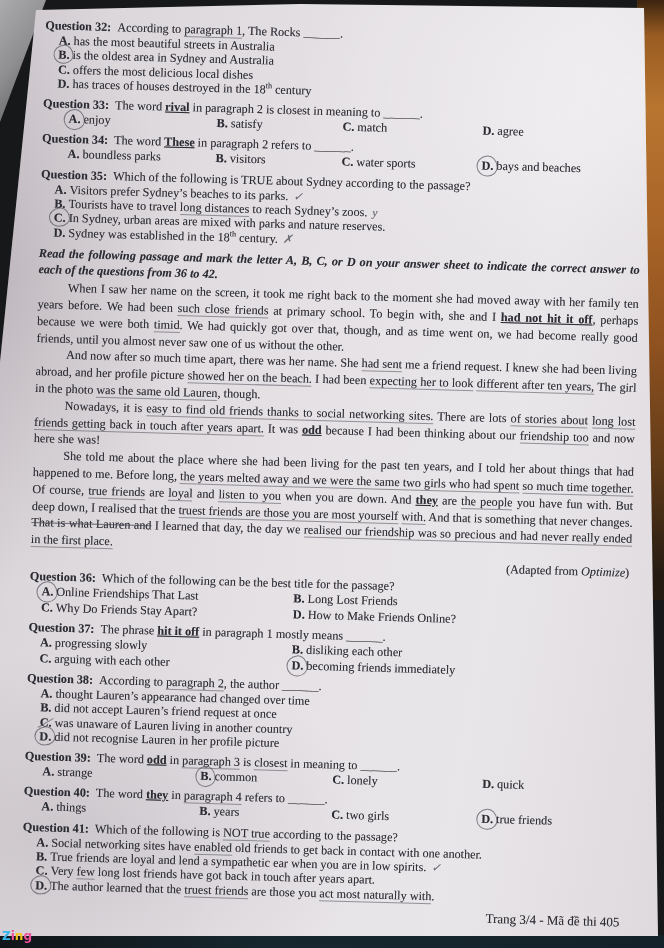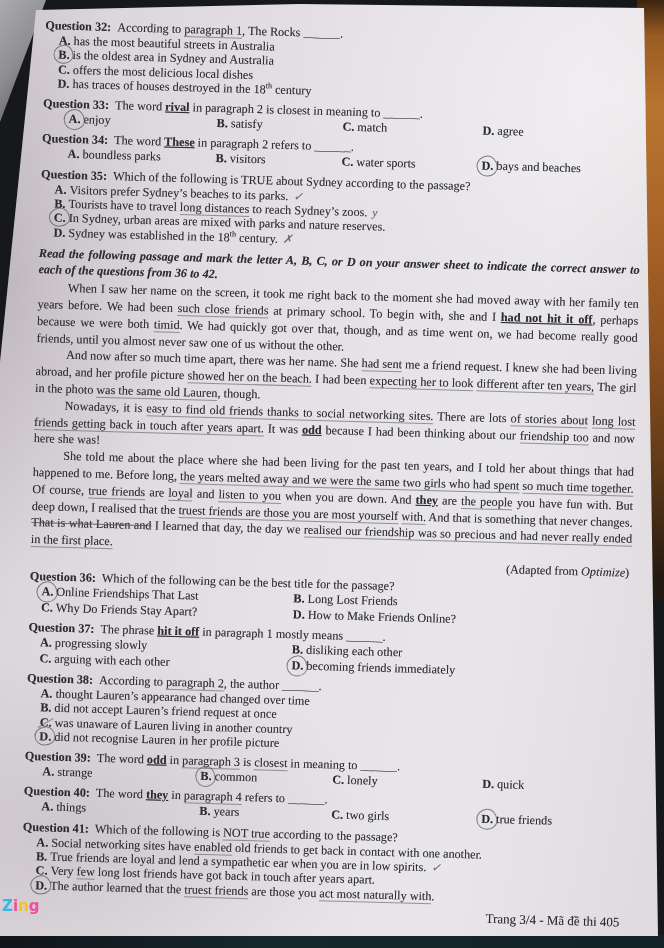--- a/index.html
+++ b/index.html
@@ -51,22 +51,22 @@
   .passage p{margin:0;text-indent:30px;text-align:justify;line-height:16.8px;}
   .credit{text-align:right;margin-top:1px;line-height:15px;padding-right:2px;}
   .footer{text-align:right;margin-top:6px;font-size:13px;line-height:16px;padding-right:2px;}
   
   b{font-weight:bold;}
   .pu{text-decoration:underline;}
   .hl{border-bottom:1.4px solid rgba(88,88,100,.6);}
   .st{text-decoration:line-through;text-decoration-color:rgba(88,88,100,.65);}
   sup{font-size:8px;line-height:0;}
   
-  .watermark{position:absolute;left:2px;top:897px;z-index:3;
-    font-family:"DejaVu Sans", sans-serif;font-size:15px;font-weight:bold;letter-spacing:0;}
+  .watermark{position:absolute;left:2px;top:929px;z-index:3;
+    font-family:"DejaVu Sans", sans-serif;font-size:12px;font-weight:bold;letter-spacing:0;}
 </style>
 </head>
 <body>
 
 <div class="bottom-band"></div>
 <div class="wood"></div>
 <div class="gray-wedge"></div>
 
 <div class="paper">
   <div class="content">

